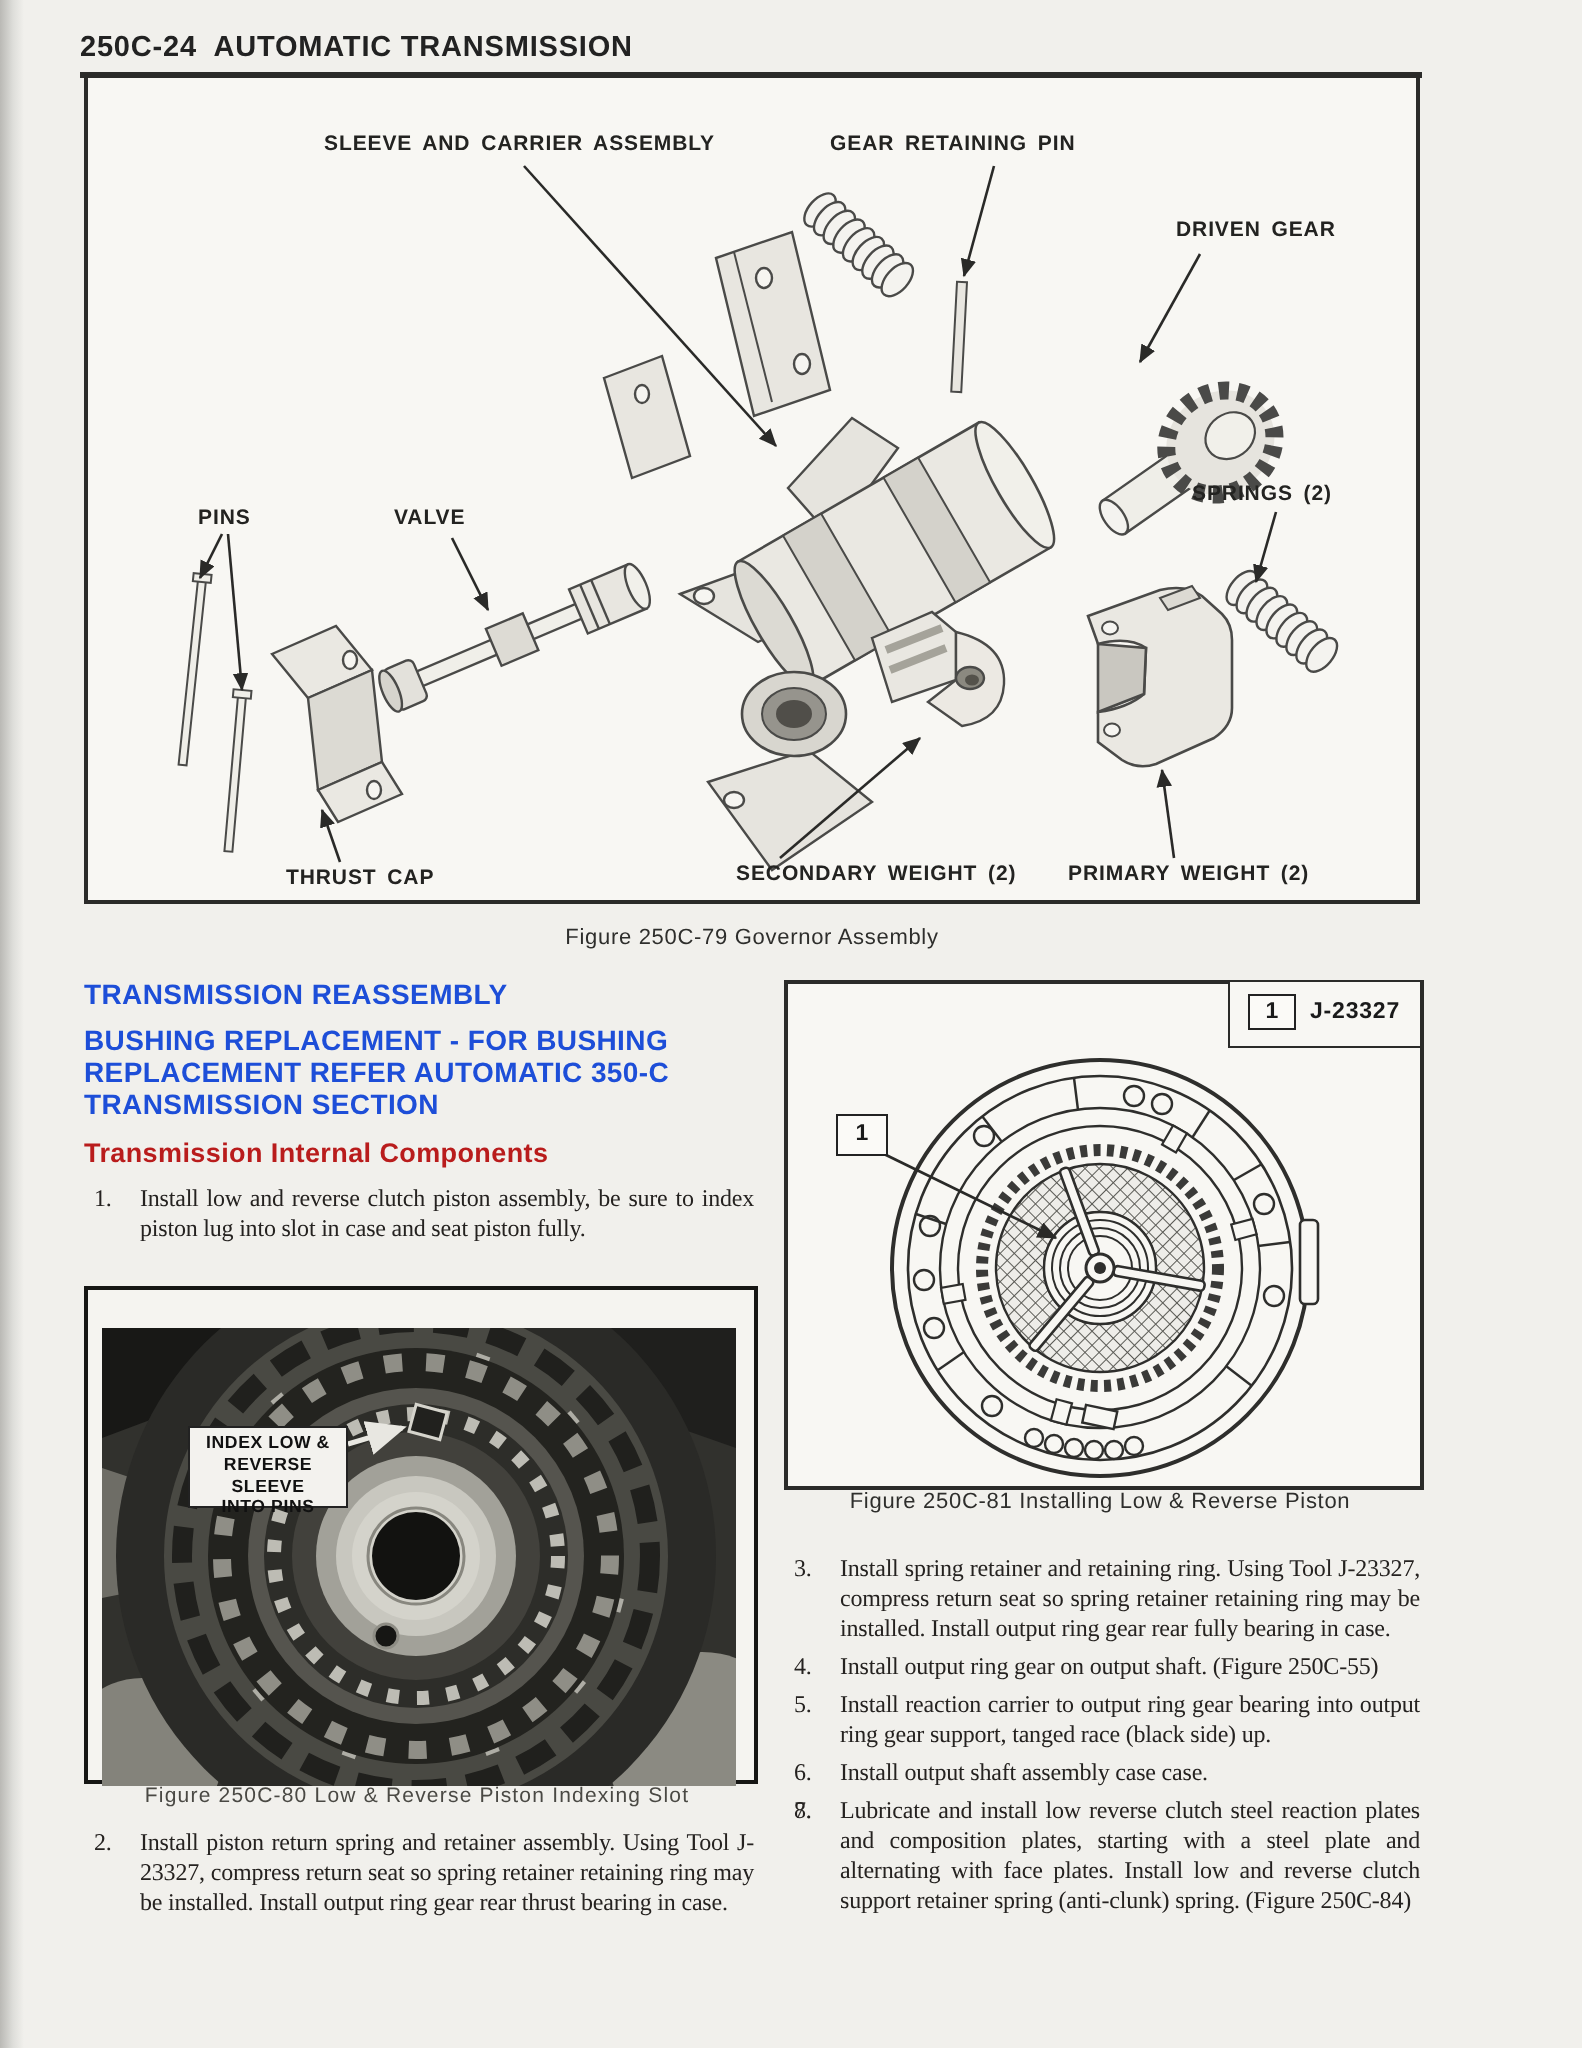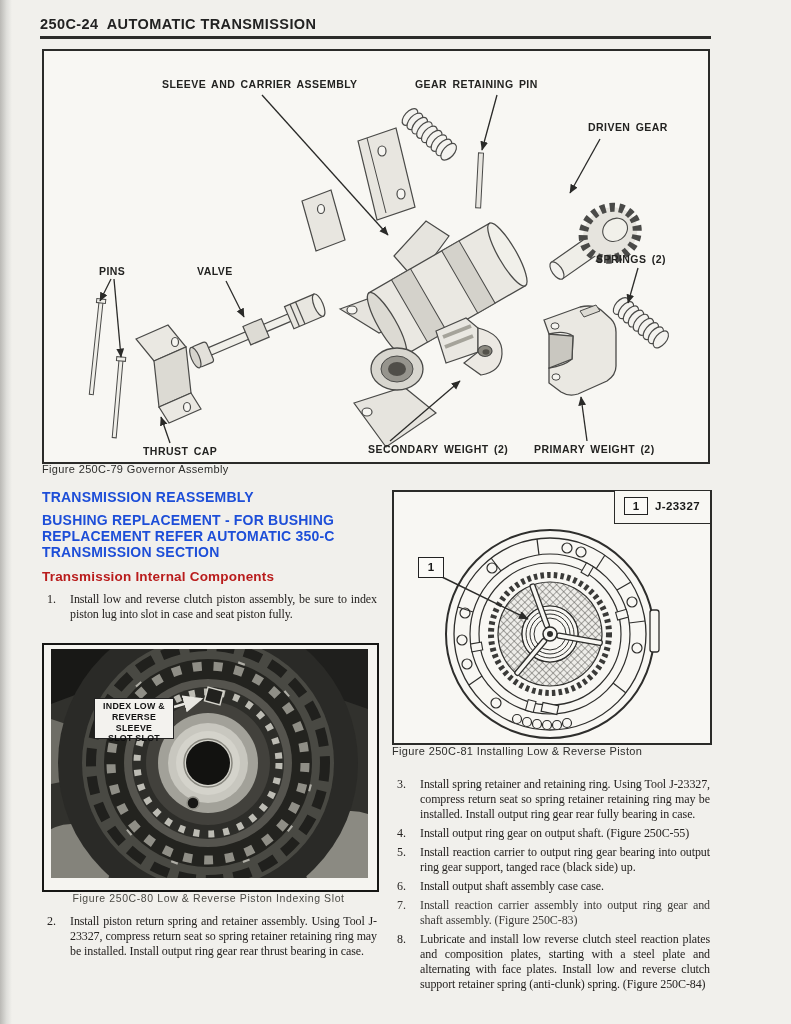--- a/index.html
+++ b/index.html
@@ -5,34 +5,34 @@
   html,body{margin:0;padding:0;background:#d8d7d3;}
   .page{position:relative;width:791px;height:1024px;background:#f1f0ec;overflow:hidden;
         font-family:"Liberation Sans",sans-serif;color:#1c1c1c;}
   .abs{position:absolute;}
   .scan-edge{left:0;top:0;width:12px;height:1024px;
         background:linear-gradient(90deg,#bab9b5,#dededa 55%,#f1f0ec);}
   .hdr{left:40px;top:16px;font:700 14.5px/1.2 "Liberation Sans",sans-serif;
         letter-spacing:.4px;white-space:pre;color:#222;}
   .hdr-rule{left:40px;top:36px;width:671px;height:2.5px;background:#2c2c2a;}
   .figbox{border:2px solid #2b2b29;background:#f8f7f3;}
-  .fig79{left:42px;top:49px;width:664px;height:411px;}
+  .fig79{left:42px;top:37px;width:664px;height:411px;}
   .dlabel{font:600 10.5px/1.15 "Liberation Sans",sans-serif;letter-spacing:.45px;
         word-spacing:2px;color:#232321;white-space:nowrap;}
-  .cap{font:400 11px/1.2 "Liberation Sans",sans-serif;letter-spacing:.35px;color:#2e2e2c;}
+  .cap{font:400 11px/1.2 "Liberation Sans",sans-serif;letter-spacing:.35px;color:#2e2e2c;text-align:center;}
   .cap-fuzzy{font:400 10.5px/1.2 "Liberation Sans",sans-serif;letter-spacing:.6px;color:#4a4944;text-align:center;}
   .h1{font:700 14px/1.15 "Liberation Sans",sans-serif;letter-spacing:.2px;color:#1d4ed8;}
   .h2{font:700 13.5px/1.15 "Liberation Sans",sans-serif;letter-spacing:.2px;color:#b91c1c;}
   .steps{font-family:"Liberation Serif",serif;}
   .step{position:relative;padding-left:28px;margin-bottom:4px;
         font:400 12px/15px "Liberation Serif",serif;letter-spacing:-.1px;
         text-align:justify;color:#252220;}
   .step .num{position:absolute;left:5px;top:0;}
   .fig80{left:42px;top:643px;width:333px;height:245px;border:2.5px solid #161614;background:#f5f4f0;}
-  .photo{left:7px;top:4px;width:317px;height:229px;overflow:hidden;background:#31312d;}
+  .photo{left:7px;top:19px;width:317px;height:229px;overflow:hidden;background:#31312d;}
   .callout{left:43px;top:49px;width:78px;height:37px;background:#f3f2ee;border:1px solid #222;
         text-align:center;padding-top:2px;}
   .callout div{font:600 8.8px/10.8px "Liberation Sans",sans-serif;letter-spacing:.3px;color:#111;}
   .fig81{left:392px;top:490px;width:316px;height:251px;border:2px solid #2b2b29;background:#f8f7f3;}
   .legend{left:220px;top:-2px;width:95px;height:32px;border:1.5px solid #2b2b29;background:#f8f7f3;}
   .numbox{border:1.8px solid #222;background:#fbfaf7;text-align:center;
         font:700 11.5px/16px "Liberation Sans",sans-serif;color:#1a1a1a;}
   .toolname{font:700 11.5px/1 "Liberation Sans",sans-serif;letter-spacing:.4px;color:#1a1a1a;}
 </style>
 </head>
@@ -229,21 +229,21 @@
         <circle cx="157" cy="114" r="32" fill="#d4d3cb"></circle>
         <circle cx="157" cy="114" r="22" fill="#121210"></circle>
         <circle cx="157" cy="114" r="24" fill="none" stroke="#88877f" stroke-width="1.5"></circle>
         <circle cx="142" cy="154" r="6" fill="#161614" stroke="#8e8d85" stroke-width="1.5"></circle>
         <rect x="155" y="40" width="16" height="14" fill="#21211e" stroke="#d5d4cc" stroke-width="1.5" transform="rotate(15 163 47)"></rect>
         <line x1="123" y1="58" x2="150" y2="50" stroke="#e8e7e1" stroke-width="2.5" marker-end="url(#ahw)"></line>
       </svg>
       <div class="abs callout">
         <div>INDEX LOW &amp;</div>
         <div>REVERSE SLEEVE</div>
-        <div>SLOT SLOT</div>
+        <div>INTO PINS</div>
       </div>
     </div>
   </div>
   <div class="abs cap-fuzzy" style="left:42px;top:892px;width:333px">Figure 250C-80 Low &amp; Reverse Piston Indexing Slot</div>
 
   <div class="abs steps" style="left:42px;top:914px;width:335px">
     <div class="step">
       <span class="num">2.</span>
       <span>Install piston return spring and retainer assembly. Using Tool J-23327, compress return seat so spring retainer retaining ring may be installed. Install output ring gear rear thrust bearing in case.</span>
     </div>
@@ -336,20 +336,19 @@
     <div class="step">
       <span class="num">5.</span>
       <span>Install reaction carrier to output ring gear bearing into output ring gear support, tanged race (black side) up.</span>
     </div>
     <div class="step">
       <span class="num">6.</span>
       <span>Install output shaft assembly case case.</span>
     </div>
     <div class="step" style="color:#3c3a38">
       <span class="num">7.</span>
-      <span>Install reaction carrier assembly into output ring gear and shaft assembly. (Figure 250C-83)</span>
     </div>
     <div class="step">
       <span class="num">8.</span>
       <span>Lubricate and install low reverse clutch steel reaction plates and composition plates, starting with a steel plate and alternating with face plates. Install low and reverse clutch support retainer spring (anti-clunk) spring. (Figure 250C-84)</span>
     </div>
   </div>
 </div>
 
 </body></html>

